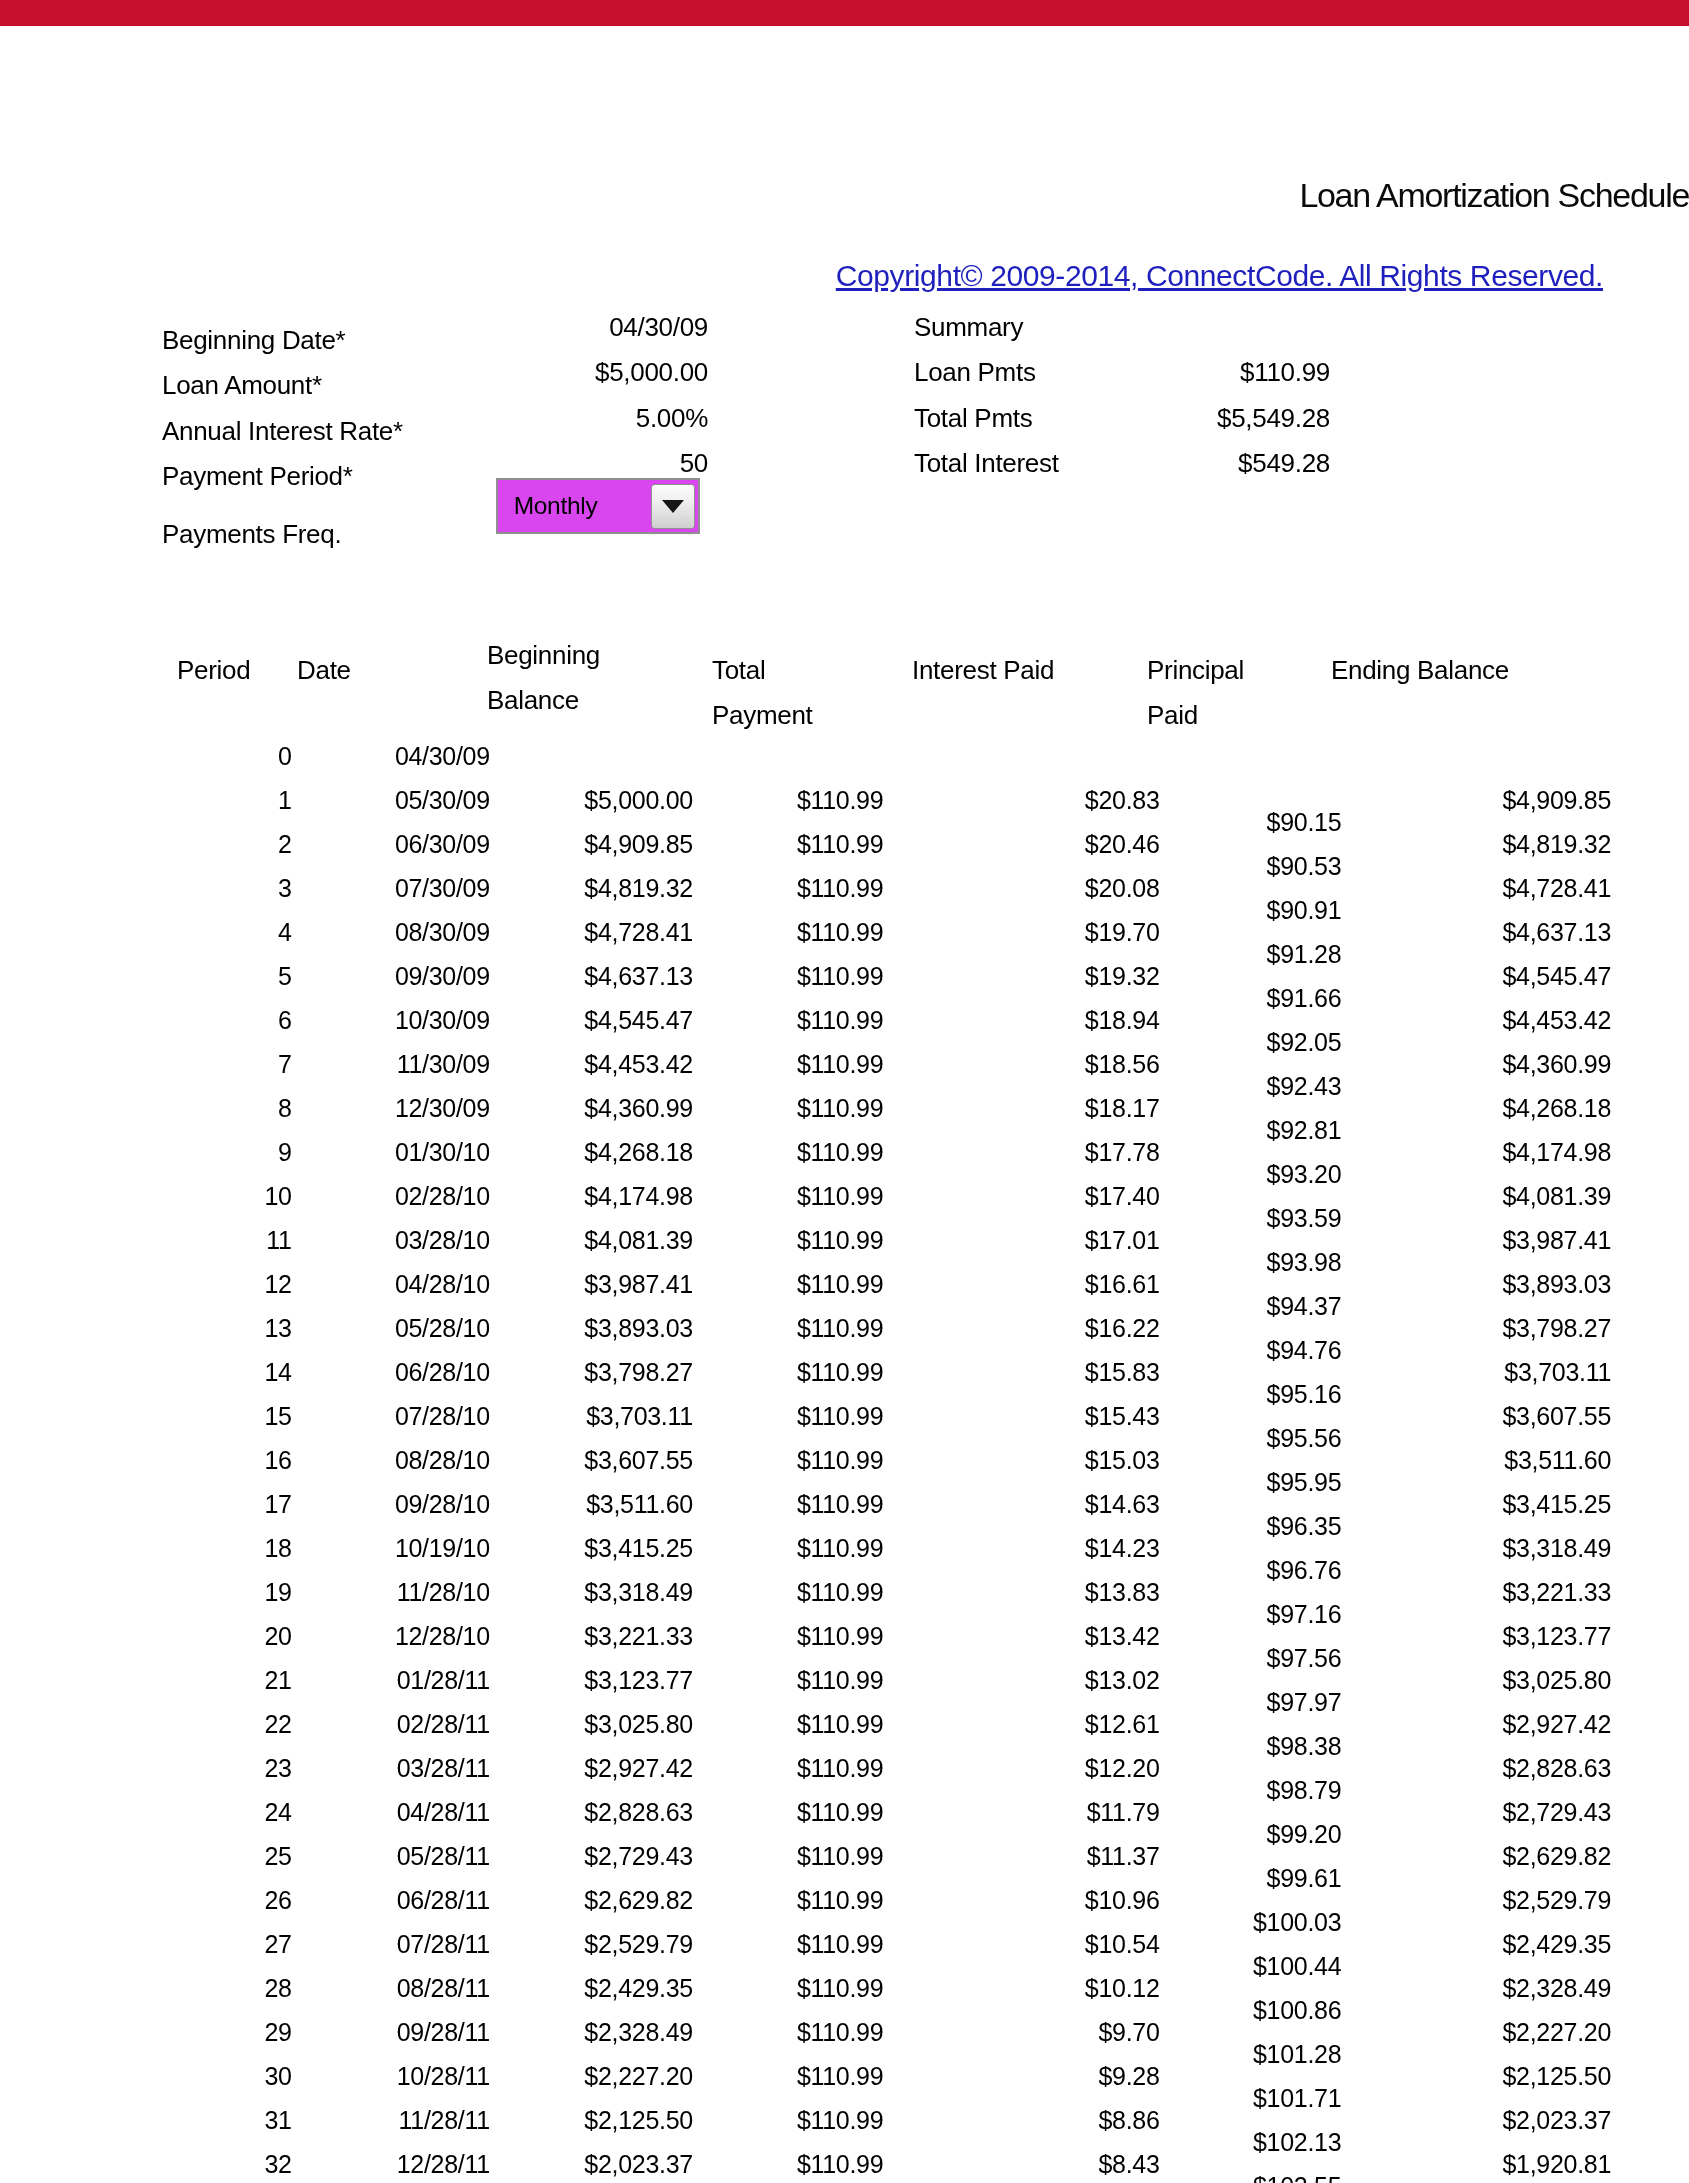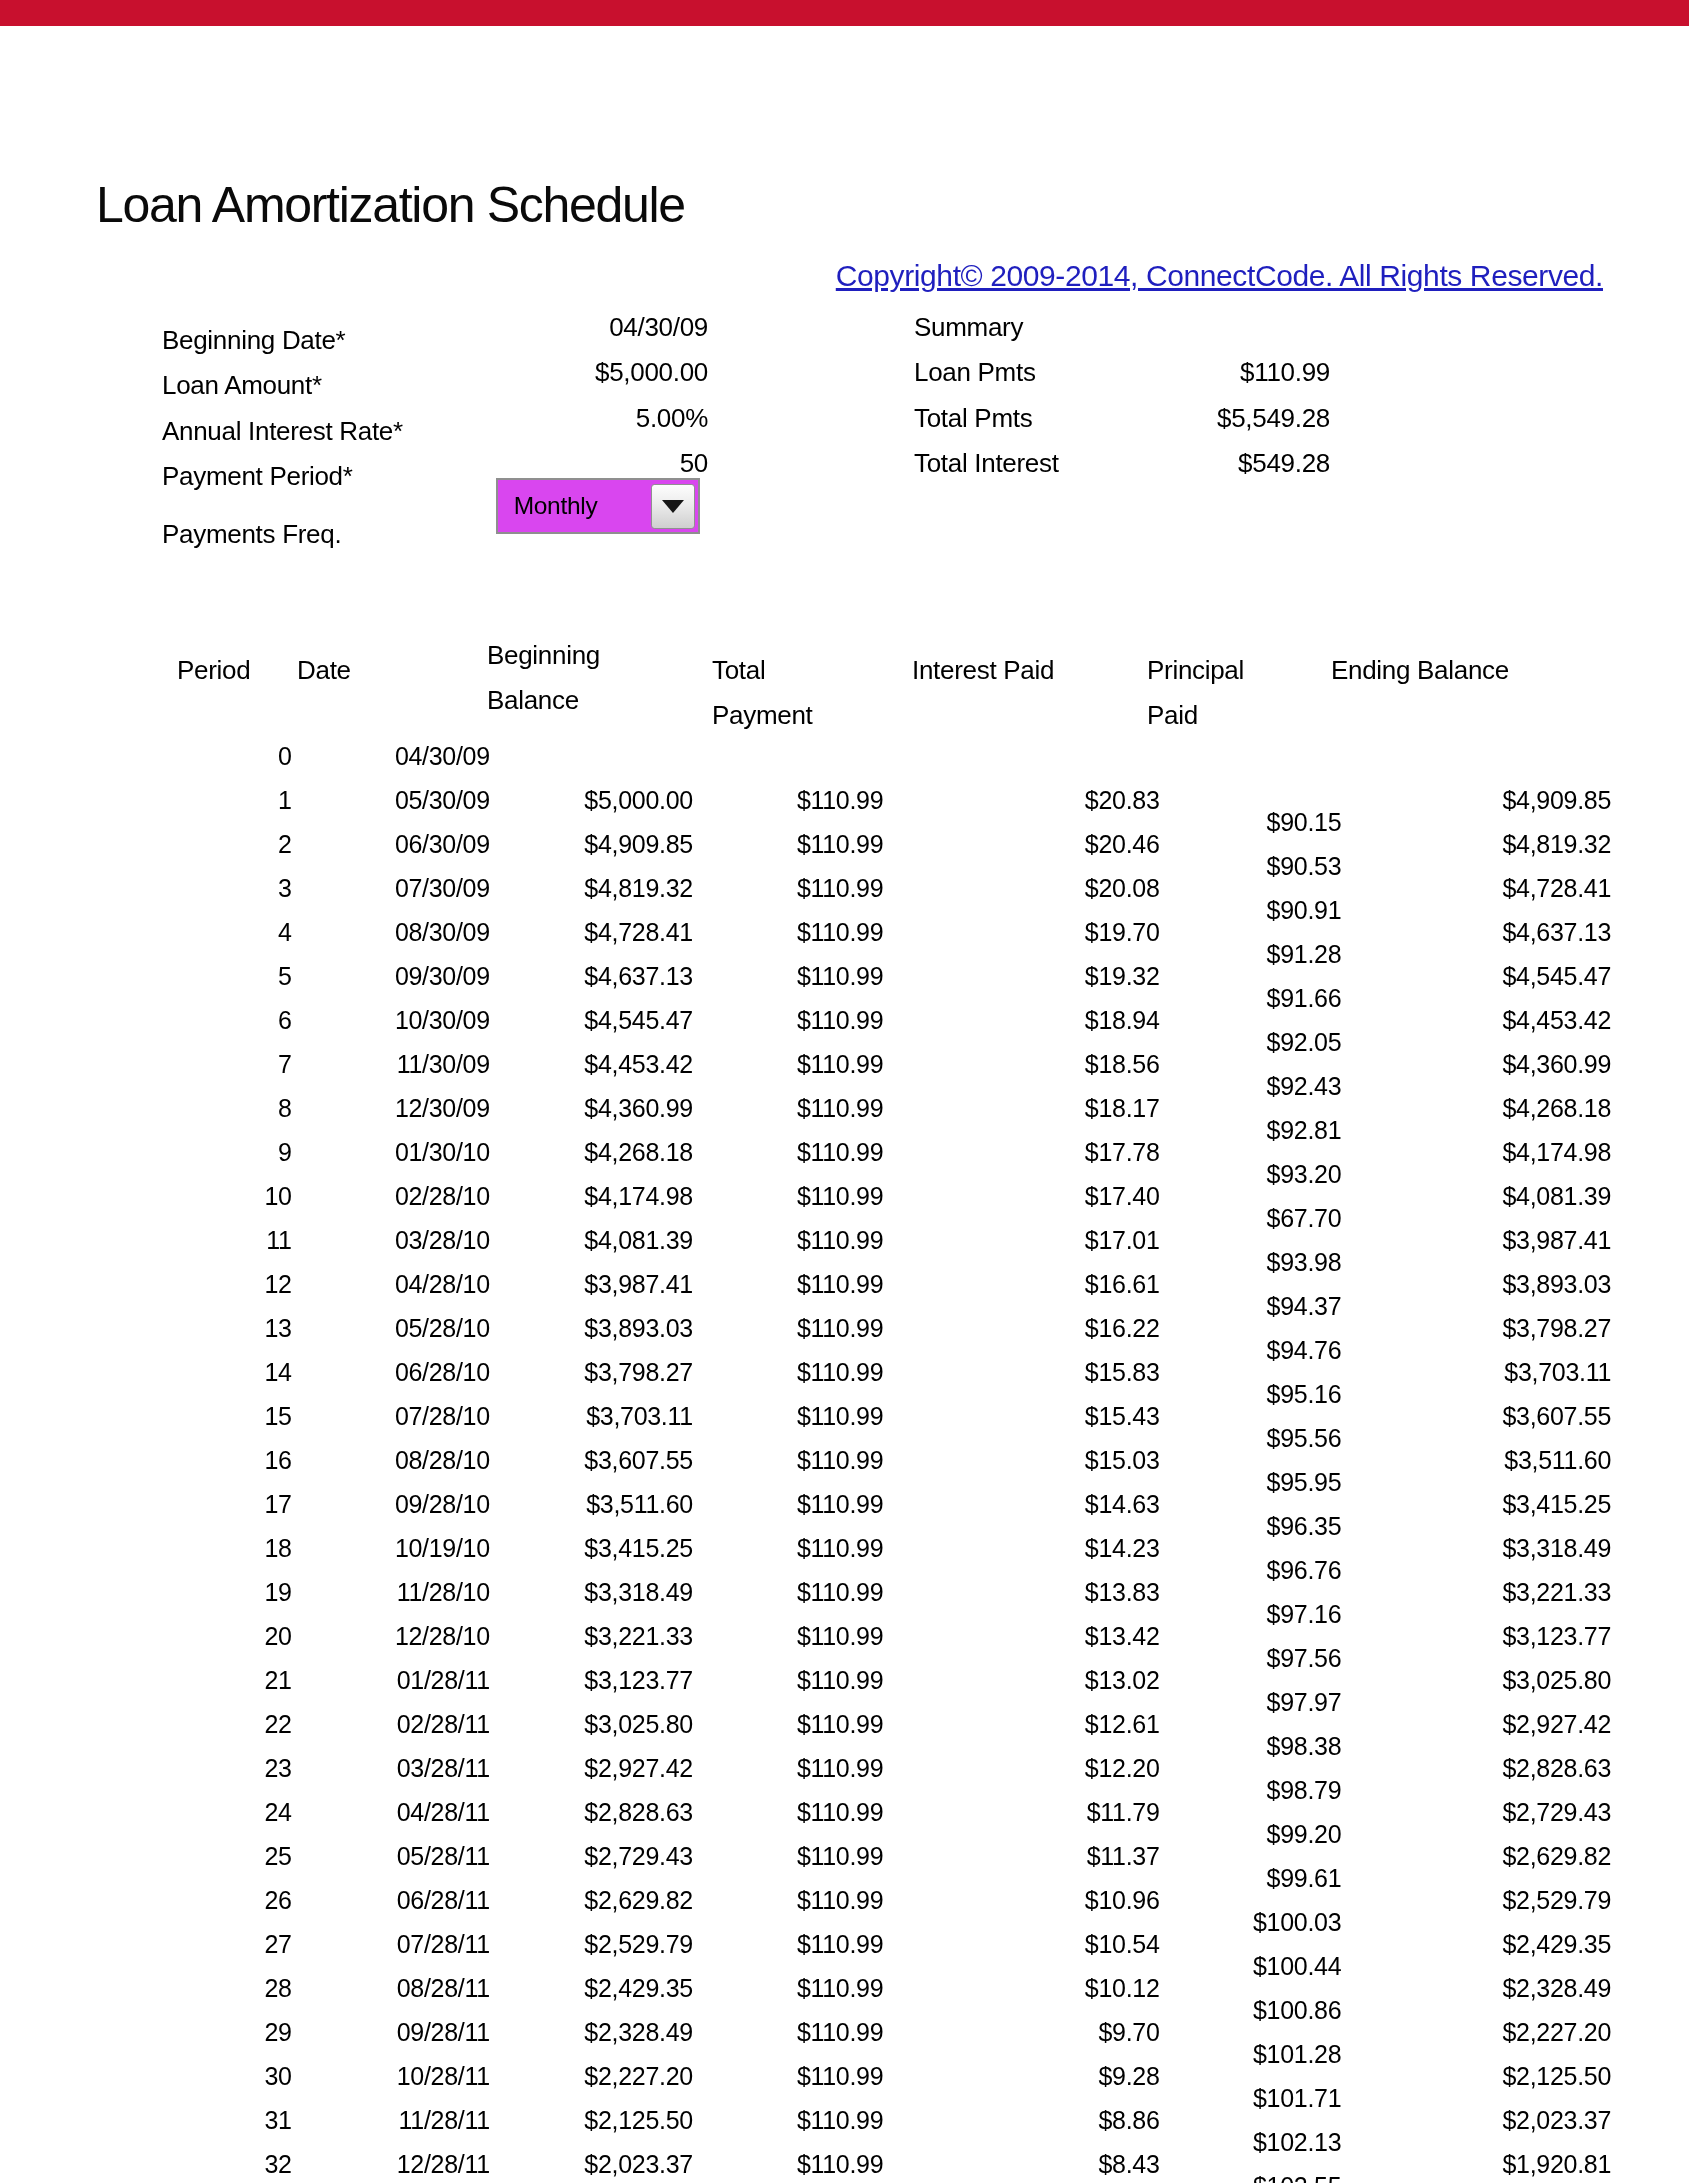--- a/index.html
+++ b/index.html
@@ -1,21 +1,21 @@
 <!DOCTYPE html>
 <html style="font-size:14px"><head>
 <meta charset="utf-8">
 <style>
   html,body{margin:0;padding:0;background:#fff;}
   .page{position:relative;width:1689px;height:2184px;background:#ffffff;
         font-family:"Liberation Sans",sans-serif;color:#000;overflow:hidden;
         letter-spacing:-0.3px;}
   .top-bar{position:absolute;top:0;left:0;width:100%;height:26px;}
   .title{position:absolute;top:176px;left:0;width:100%;box-sizing:border-box;
-         padding-left:96px;margin:0;text-align:left;font-size:50px;
+         padding-left:76px;margin:0;text-align:right;font-size:34px;
          font-weight:400;letter-spacing:-1.3px;color:#0a0a0a;}
   .copyright{position:absolute;top:259px;right:86px;font-size:30px;
              text-decoration:underline;cursor:pointer;letter-spacing:-0.4px;}
   .lbl{position:absolute;left:162px;font-size:26px;line-height:33px;margin-top:13px;}
   .val{position:absolute;left:411px;width:297px;text-align:right;
        font-size:26px;line-height:33px;}
   .r1{top:311px}.r2{top:356px}.r3{top:402px}.r4{top:447px}.rfreq{top:505px}
   .sum-lbl{position:absolute;left:914px;font-size:26px;line-height:33px;}
   .sum-val{position:absolute;left:1031px;width:299px;text-align:right;
            font-size:26px;line-height:33px;}
@@ -186,21 +186,21 @@
         <span>$17.78</span>
         <span>$93.20</span>
         <span>$4,174.98</span>
       </div>
       <div class="trow">
         <span>10</span>
         <span>02/28/10</span>
         <span>$4,174.98</span>
         <span>$110.99</span>
         <span>$17.40</span>
-        <span>$67.70</span>
+        <span>$93.59</span>
         <span>$4,081.39</span>
       </div>
       <div class="trow">
         <span>11</span>
         <span>03/28/10</span>
         <span>$4,081.39</span>
         <span>$110.99</span>
         <span>$17.01</span>
         <span>$93.98</span>
         <span>$3,987.41</span>

